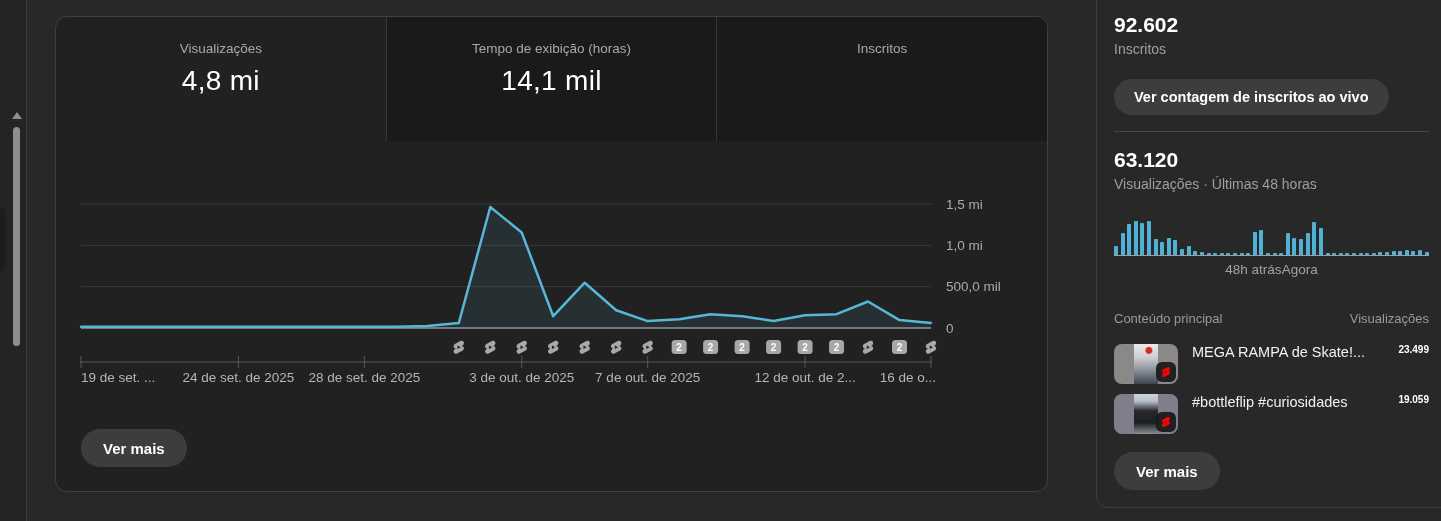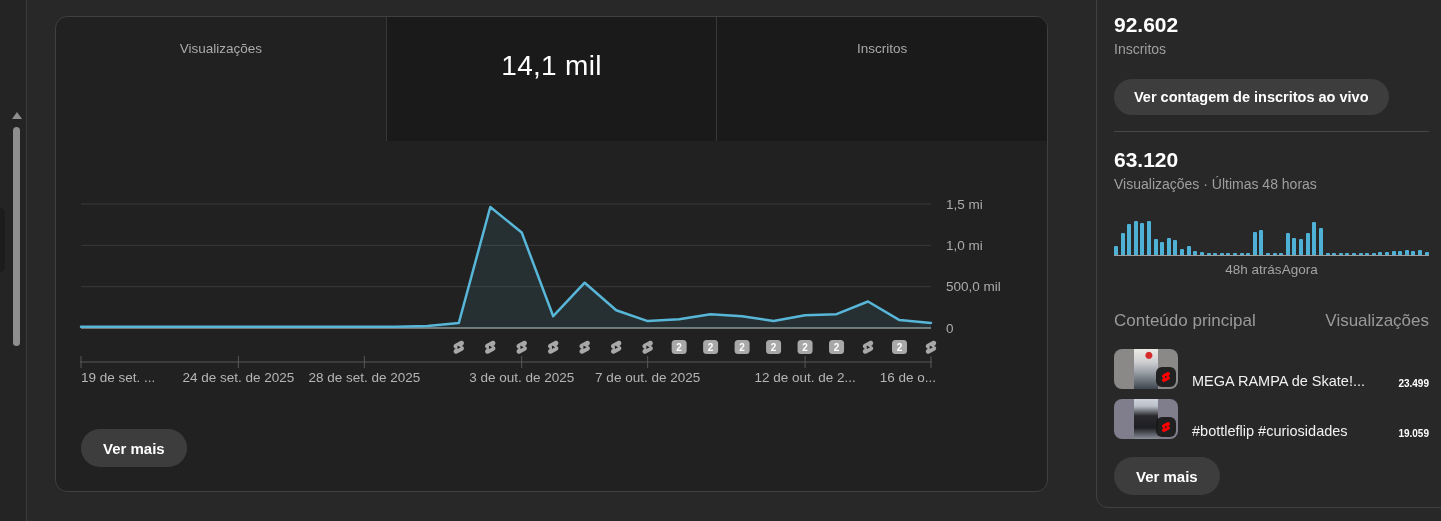--- a/index.html
+++ b/index.html
@@ -41,22 +41,22 @@
   .sub-label { margin-top:4px; font-size:14px; color:#9f9f9f; }
   .live-btn { margin-top:22px; height:36px; border-radius:18px; font-size:14.5px; padding:0 20px; }
   .divider { margin-top:16px; width:315px; height:1px; background:#474747; }
   .views-count { margin-top:16px; }
   .mini-chart { margin-top:26px; width:315px; height:38px; display:flex; align-items:flex-end;
                 justify-content:space-between; border-bottom:1px solid #9e9e9e; }
   .mini-bar { width:4px; background:#4fb1d5; border-radius:1px 1px 0 0; }
   .mini-labels { margin-top:6px; width:315px; display:flex; justify-content:center;
                  font-size:13.5px; color:#a3a3a3; }
   .tc-header { margin-top:34px; width:315px; display:flex; justify-content:space-between;
-               font-size:17px; color:#9a9a9a; }
-  .c-row { width:315px; display:flex; align-items:flex-end; cursor:pointer; }
+               font-size:13px; color:#9a9a9a; }
+  .c-row { width:315px; display:flex; align-items:flex-start; cursor:pointer; }
   .c-row.first { margin-top:18px; }
   .c-row.second { margin-top:10px; }
   .thumb { position:relative; width:64px; height:40px; border-radius:8px; overflow:hidden; flex:none; }
   .thumb-1 { background:#8b8987; }
   .thumb-2 { background:#807d8d; }
   .thumb-strip { position:absolute; left:50%; transform:translateX(-50%); width:24px; height:100%; }
   .thumb-1 .thumb-strip { background:
       radial-gradient(circle at 62% 16%, #d62b2b 0 3px, rgba(0,0,0,0) 4px),
       linear-gradient(180deg,#eceae6 0%,#cfd0d2 32%,#9aa0a8 58%,#3f454e 100%); }
   .thumb-2 .thumb-strip { background:
@@ -77,22 +77,24 @@
   <div class="left-rail">
     <div class="scroll-indicator"></div>
     <div class="scroll-up-arrow"></div>
     <div class="scrollbar-thumb"></div>
   </div>
 
   <div class="main-card">
     <div class="tabs">
       <div class="tab selected">
         <div class="tab-label">Visualizações</div>
+        <div class="tab-value">4,8 mi</div>
       </div>
       <div class="tab">
+        <div class="tab-label">Tempo de exibição (horas)</div>
         <div class="tab-value">14,1 mil</div>
       </div>
       <div class="tab">
         <div class="tab-label">Inscritos</div>
       </div>
     </div>
 
     <svg id="main-chart" class="chart-svg" width="993" height="352" viewBox="0 0 993 352">
         <line x1="25" y1="63" x2="875" y2="63" stroke="#3a3a3a" stroke-width="1"></line>
         <text x="890" y="67.5" fill="#ababab" font-size="13.5">1,5 mi</text>

